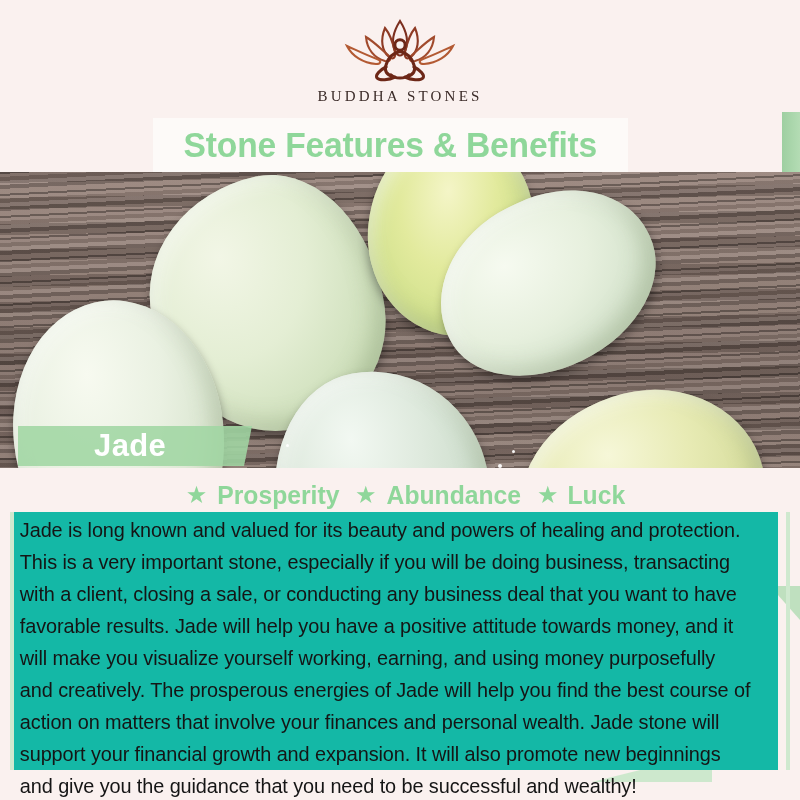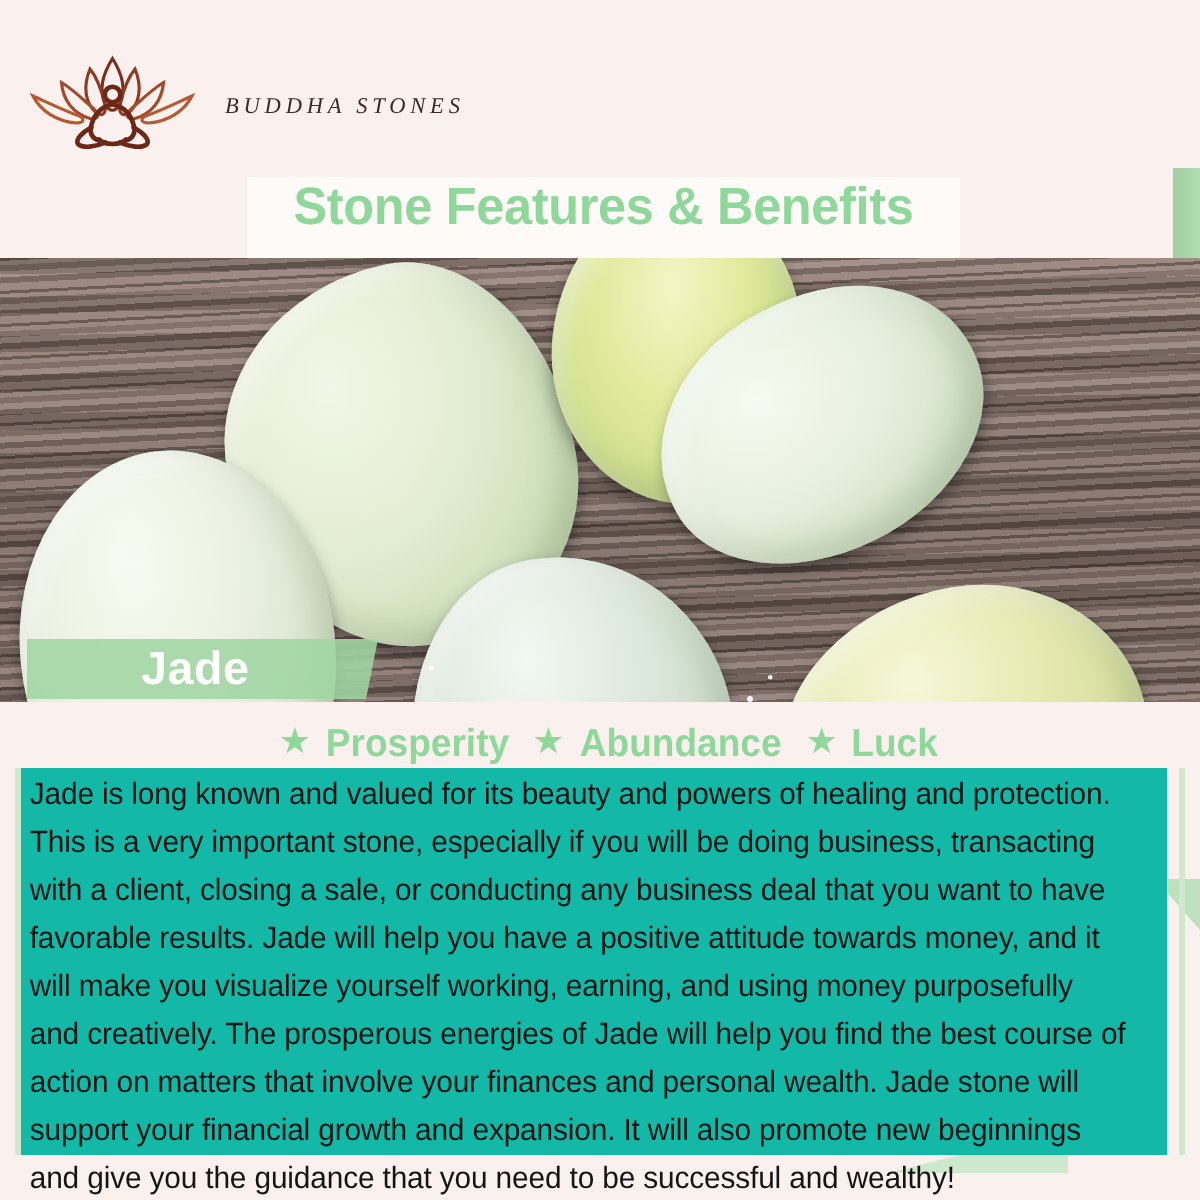--- a/index.html
+++ b/index.html
@@ -7,22 +7,22 @@
     width:800px;height:800px;
     background:#faf1ef;
     font-family:"Liberation Sans", sans-serif;
     overflow:hidden;
     position:relative;
   }
 
   
   .logo-area{
     position:absolute;left:0;top:0;width:800px;height:120px;
-    display:flex;flex-direction:row;align-items:center;justify-content:flex-start;
-    padding-top:18px;box-sizing:border-box;font-style:italic;
+    display:flex;flex-direction:column;align-items:center;justify-content:flex-start;
+    padding-top:18px;box-sizing:border-box;
   }
   .logo-mark{width:150px;height:66px;display:block;}
   .logo-word{
     font-family:"Liberation Serif", serif;
     font-size:15px;letter-spacing:3.2px;color:#3b2b28;
     margin-top:4px;font-weight:400;
   }
 
   
   .decor{position:absolute;background:#a6d6a8;}
@@ -53,23 +53,23 @@
     left:10px;top:512px;width:4px;height:258px;
     background:#cfe9cf;
   }
   .decor-body-edge-r{
     left:786px;top:512px;width:4px;height:258px;
     background:#cfe9cf;
   }
 
   
   .title-band{
-    position:absolute;left:165px;top:118px;width:475px;height:54px;
+    position:absolute;left:153px;top:118px;width:475px;height:54px;
     background:#fdfaf8;
-    display:flex;justify-content:center;
+    display:flex;align-items:center;justify-content:center;
   }
   .title-text{
     font-family:"Liberation Sans Narrow","Liberation Sans",sans-serif;
     font-weight:bold;font-size:35px;color:#8fd79a;
     letter-spacing:-0.2px;white-space:nowrap;
     transform:scaleX(0.96);
   }
 
   
   .photo{

